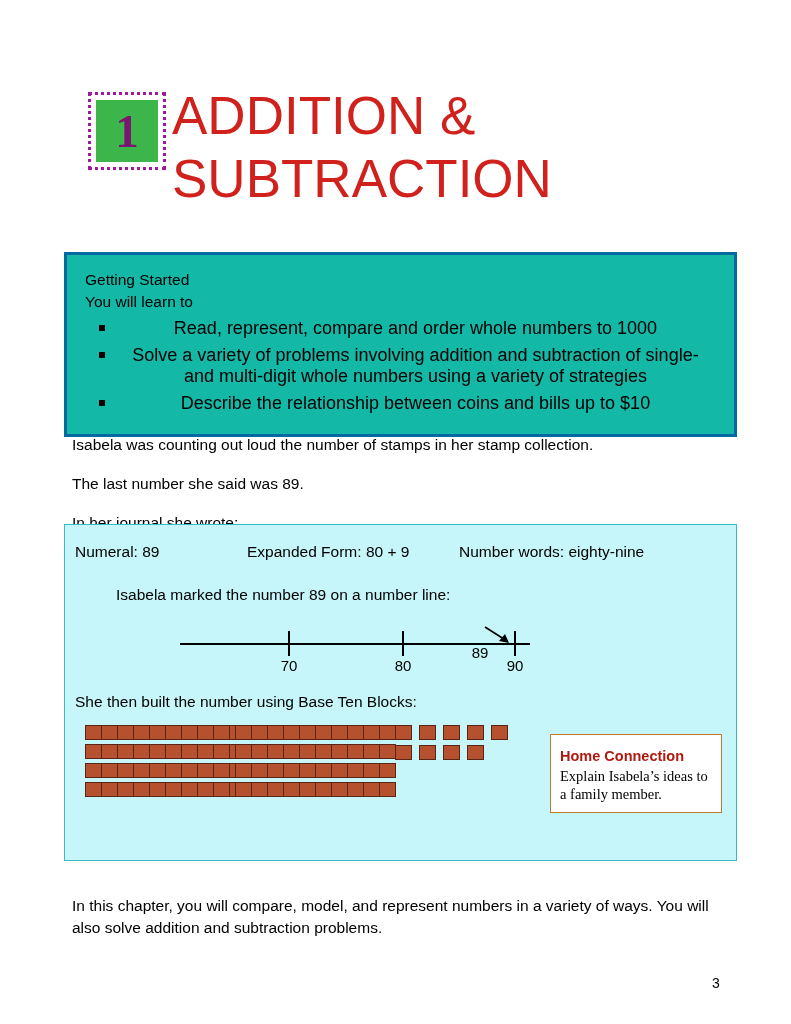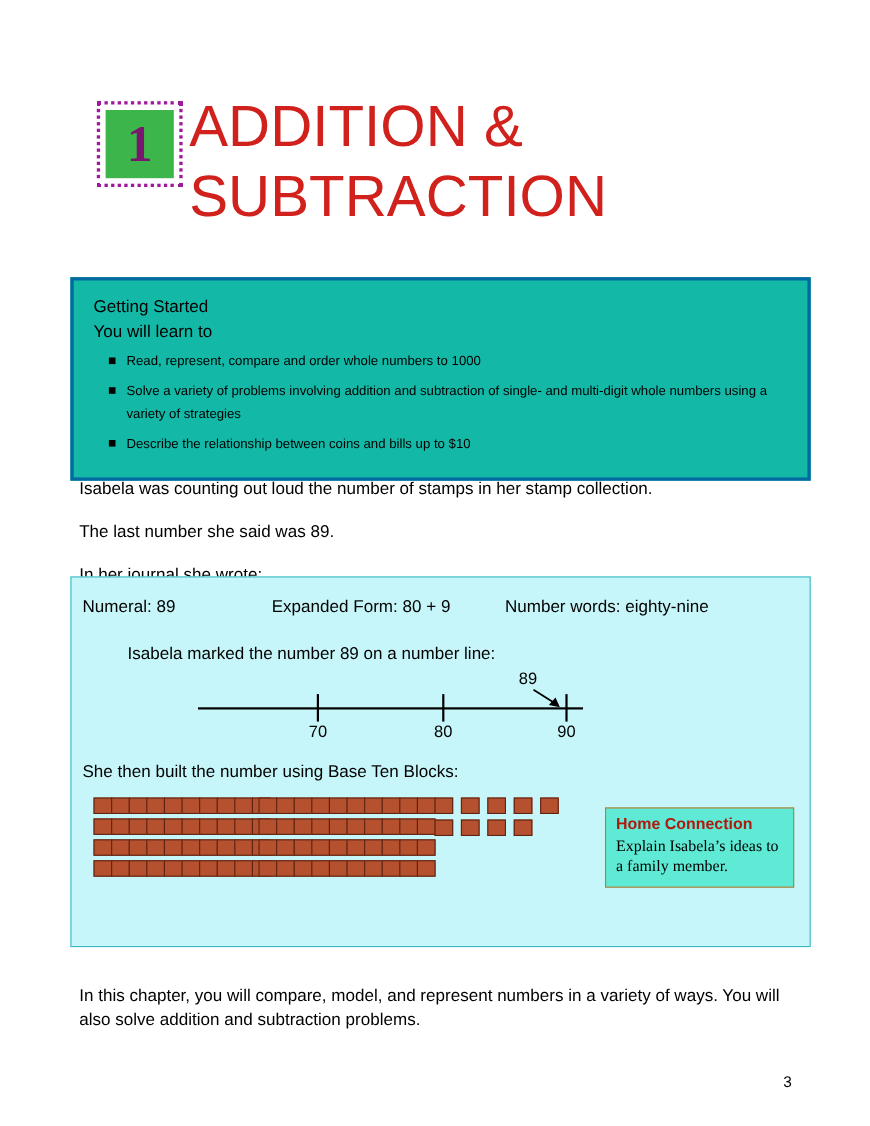--- a/index.html
+++ b/index.html
@@ -77,23 +77,24 @@
     line-height: 22px;
   }
   .gs-list {
     margin: 5px 0 0 0;
     padding: 0;
     list-style: none;
   }
   .gs-list li {
     position: relative;
     padding-left: 30px;
-    font-size: 12px;
+    font-size: 18px;
     line-height: 21px;
     margin-bottom: 6px;
+    text-align: center;
   }
   .gs-list li:last-child { margin-bottom: 4px; }
   .gs-list li .sq {
     position: absolute;
     left: 14px;
     top: 7px;
     width: 6px;
     height: 6px;
     background: #000;
   }
@@ -218,23 +219,23 @@
     margin-right: 7px;
   }
 
   
   .home-connection {
     position: absolute;
     left: 485px;
     top: 209px;
     width: 172px;
     box-sizing: border-box;
-    background: #5eead4;
+    background: #ffffff;
     border: 1px solid #c07a2c;
-    padding: 7px 9px 9px 9px;
+    padding: 13px 9px 9px 9px;
   }
   .hc-title {
     color: #b1190f;
     font-weight: bold;
     font-size: 14.5px;
     margin-bottom: 3px;
   }
   .hc-text {
     font-family: "Liberation Serif", serif;
     font-size: 14.5px;
@@ -302,21 +303,21 @@
     <div class="journal-label2">Isabela marked the number 89 on a number line:</div>
 
     <div class="numberline">
       <div class="nl-axis"></div>
       <div class="nl-tick" style="left:108px;"></div>
       <div class="nl-tick" style="left:222px;"></div>
       <div class="nl-tick" style="left:334px;"></div>
       <div class="nl-label" style="left:109px;">70</div>
       <div class="nl-label" style="left:223px;">80</div>
       <div class="nl-label" style="left:335px;">90</div>
-      <div class="nl-callout" style="left:300px;">89</div>
+      <div class="nl-callout" style="left:300px;margin-top:35px;">89</div>
       <svg class="nl-arrow" style="left:303px; top:8px; width:34px; height:22px;" viewBox="0 0 34 22">
         <line x1="2" y1="2" x2="24" y2="16" stroke="#000" stroke-width="1.6"></line>
         <polygon points="26,18 16,16 22,9" fill="#000"></polygon>
       </svg>
     </div>
 
     <div class="journal-label3">She then built the number using Base Ten Blocks:</div>
 
     <div class="blocks">
       <div class="rods-left">

